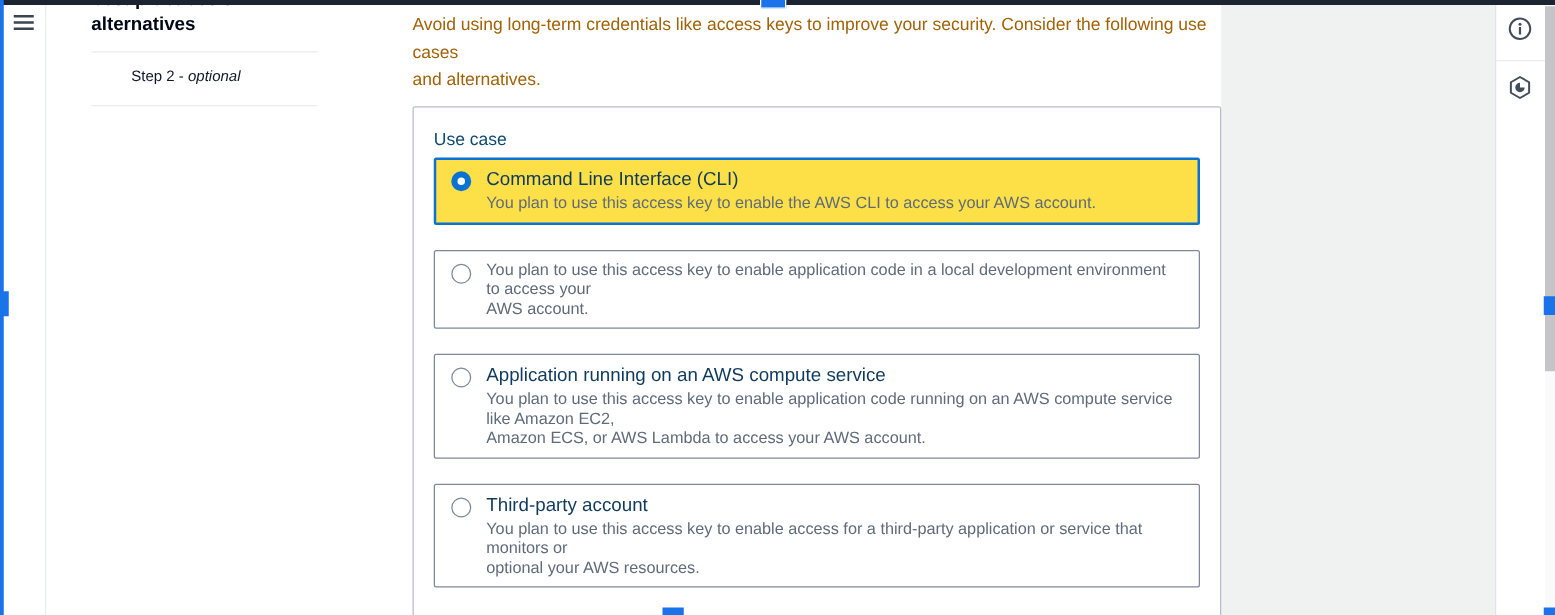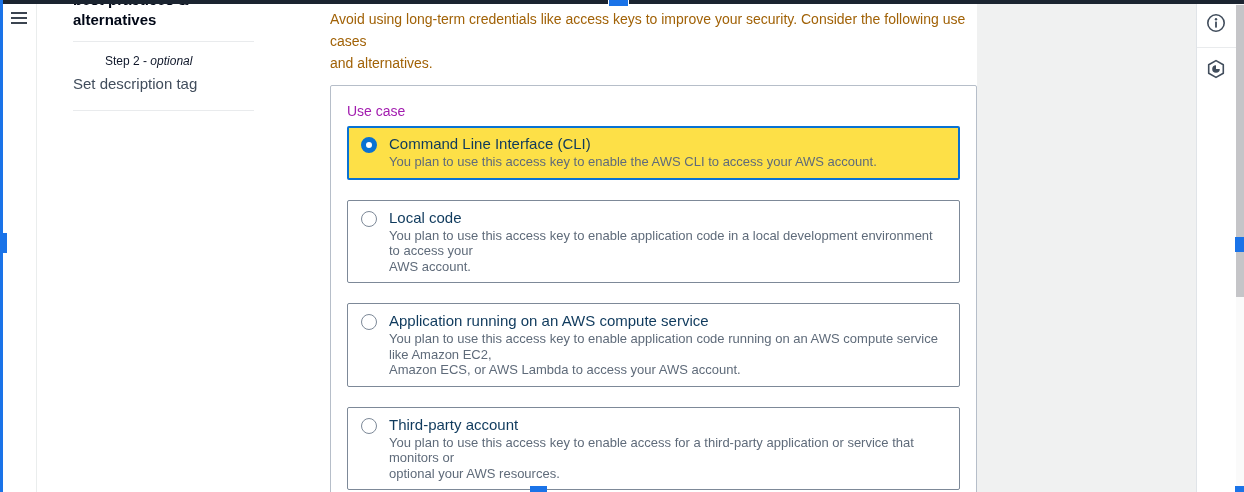--- a/index.html
+++ b/index.html
@@ -31,21 +31,21 @@
   .step-divider.d2 { margin-top:16px; }
   .step-label { margin-top:12px; font-size:12px; line-height:14px; color:#0f172a;margin-left:32px; }
   .step-label .opt { font-style:italic; }
   .step-title { margin-top:6px; font-size:15px; line-height:20px; color:#414d5c; }
 
   
   .main { position:absolute; left:330px; top:4px; width:647px; z-index:1; }
   .intro { padding-top:4px; font-size:14px; line-height:22px; color:#a16207; width:648px; }
   .card { margin-top:11px; width:647px; border:1px solid #b6bec9; border-radius:2px; background:#fff;
           padding:16px 16px 24px; height:600px; }
-  .use-case-label { font-size:14px; line-height:18px; color:#a21caf; margin-bottom:6px; }
+  .use-case-label { font-size:14px; line-height:18px; color:#0c4a6e; margin-bottom:6px; }
 
   .tile { position:relative; width:100%; border:1px solid #7d8998; border-radius:2px; background:#fff;
           padding:7px 12px 8px 41px; margin-bottom:20px; cursor:pointer; }
   .tile.selected { border:2px solid #0972d3; background:#fde047; padding:6px 11px 8px 40px; }
   .tile-title { font-size:15px; line-height:19px; color:#0f3a5d; margin-bottom:1px; }
   .tile-desc { font-size:13px; line-height:15.5px; color:#5f6b7a; }
   .radio { position:absolute; left:13px; top:10px; width:16px; height:16px; border-radius:50%;
            border:1px solid #7d8998; background:#fff; }
   .tile.selected .radio { border:5px solid #0972d3; left:12px; top:9px; }
 
@@ -78,39 +78,37 @@
     <div class="bar"></div>
     <div class="bar"></div>
   </div>
 </div>
 
 <aside class="steps-nav">
   <div class="step1-clip">best practices &amp;</div>
   <div class="step1-title">alternatives</div>
   <hr class="step-divider">
   <div class="step-label"><span>Step 2 - </span><span class="opt">optional</span></div>
-  <div class="step-title">Set description tag</div>
   <hr class="step-divider d2">
 </aside>
 
 <main class="main">
   <p class="intro"><span>Avoid using long-term credentials like access keys to improve your security. Consider the following use cases</span><br><span>and alternatives.</span></p>
 
   <section class="card">
     <div class="use-case-label">Use case</div>
 
     <div class="tile selected">
       <span class="radio"></span>
       <div class="tile-title">Command Line Interface (CLI)</div>
       <div class="tile-desc">You plan to use this access key to enable the AWS CLI to access your AWS account.</div>
     </div>
 
     <div class="tile">
       <span class="radio"></span>
-      <div class="tile-title">Local code</div>
       <div class="tile-desc"><span>You plan to use this access key to enable application code in a local development environment to access your</span><br><span>AWS account.</span></div>
     </div>
 
     <div class="tile">
       <span class="radio"></span>
       <div class="tile-title">Application running on an AWS compute service</div>
       <div class="tile-desc"><span>You plan to use this access key to enable application code running on an AWS compute service like Amazon EC2,</span><br><span>Amazon ECS, or AWS Lambda to access your AWS account.</span></div>
     </div>
 
     <div class="tile">

